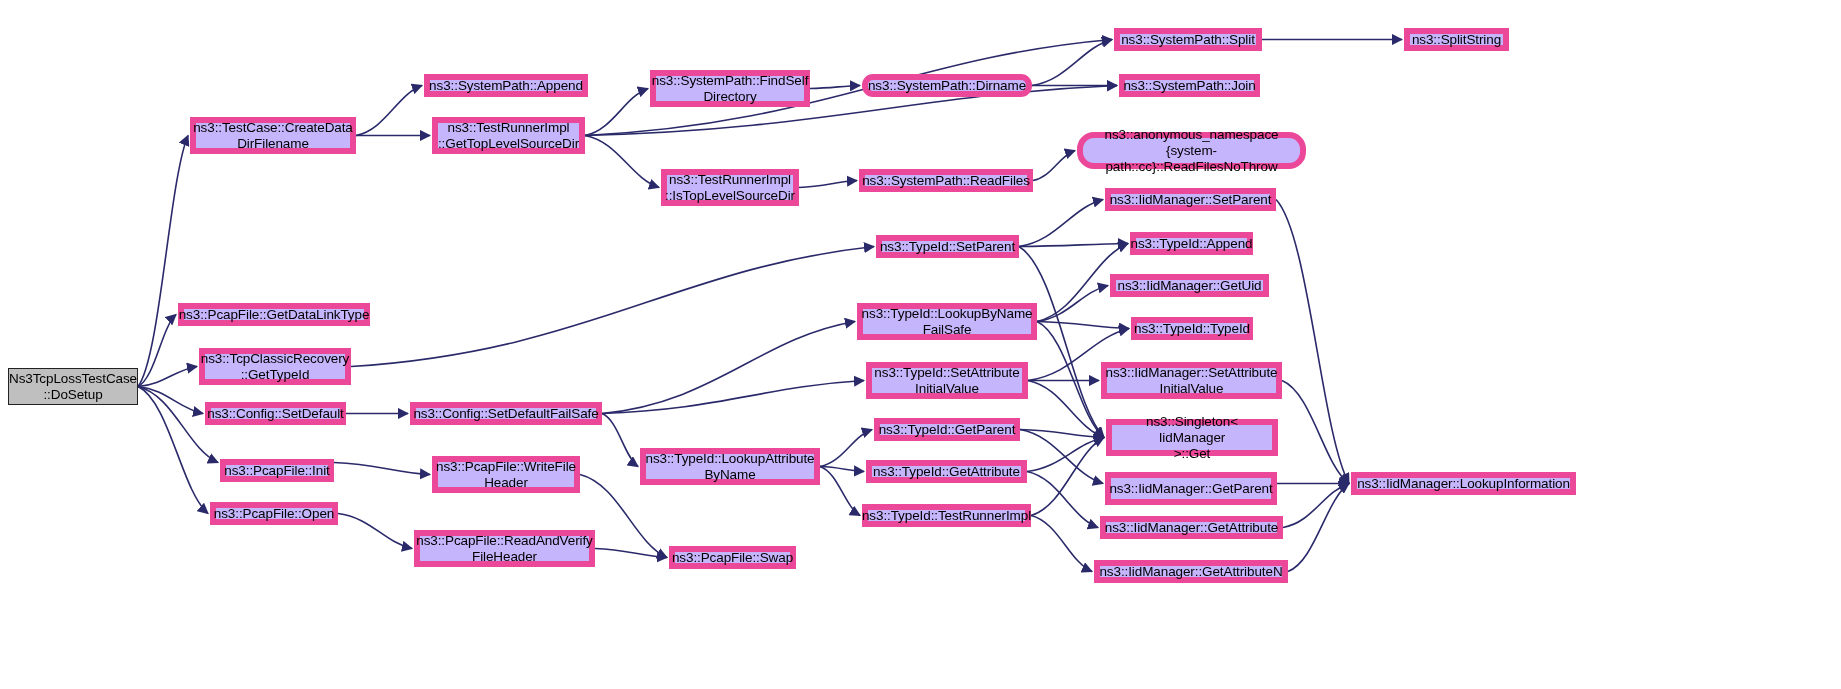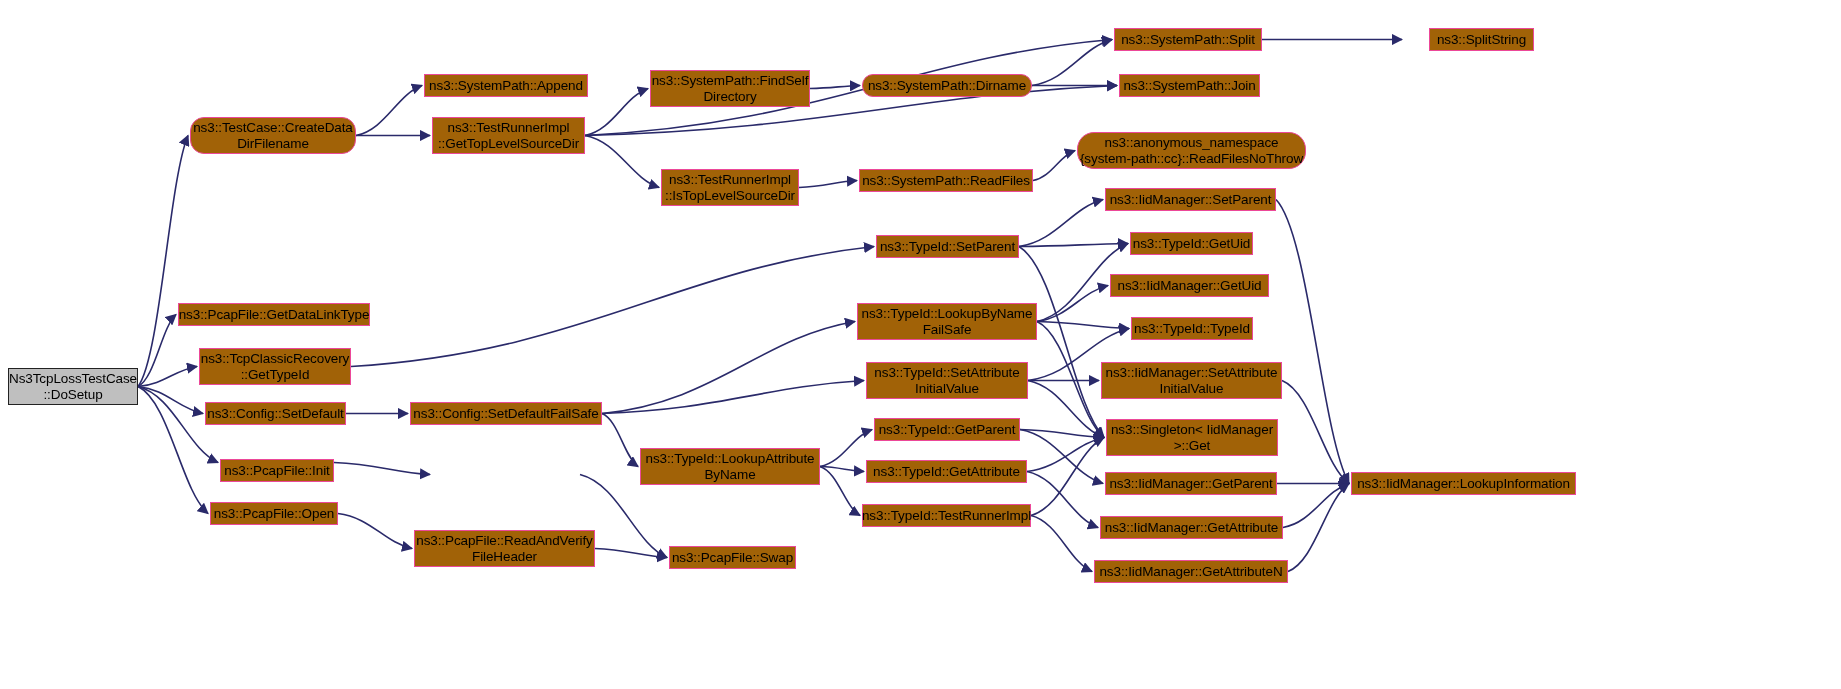--- a/index.html
+++ b/index.html
@@ -19,22 +19,22 @@
     position: absolute;
     left: 0;
     top: 0;
     width: 1841px;
     height: 689px;
     pointer-events: none;
   }
   .node {
     position: absolute;
     box-sizing: border-box;
-    border: 1px solid #ec4899;
-    background: #a16207;
+    border: 6px solid #ec4899;
+    background: #c4b5fd;
     color: #000000;
     font-size: 13.5px;
     line-height: 16px;
     display: flex;
     align-items: center;
     justify-content: center;
     text-align: center;
     white-space: pre-line;
     letter-spacing: -0.1px;
     z-index: 5;
@@ -103,61 +103,63 @@
         <path d="M 1031 515.5 C 1058.45 522.22, 1068.82 561.42, 1092 571.5" marker-end="url(#arrow)"></path>
         <path d="M 1276 199.5 C 1308.85 233.57999999999998, 1321.26 432.38, 1349 483.5" marker-end="url(#arrow)"></path>
         <path d="M 1277 483.5 C 1309.4 483.5, 1321.64 483.5, 1349 483.5" marker-end="url(#arrow)"></path>
         <path d="M 1283 527.5 C 1312.7 522.22, 1323.92 491.42, 1349 483.5" marker-end="url(#arrow)"></path>
         <path d="M 1288 571.5 C 1315.45 560.94, 1325.82 499.34000000000003, 1349 483.5" marker-end="url(#arrow)"></path>
         <path d="M 1282 380.5 C 1312.15 392.86, 1323.54 464.96, 1349 483.5" marker-end="url(#arrow)"></path>
       </g>
   </svg>
 <div class="node root" style="left: 8px; top: 368px; width: 130px; height: 37px;">Ns3TcpLossTestCase
 ::DoSetup</div>
-    <div class="node" style="left: 190px; top: 117px; width: 166px; height: 37px; border-radius: 14px;">ns3::TestCase::CreateData
+    <div class="node" style="left: 190px; top: 117px; width: 166px; height: 37px;">ns3::TestCase::CreateData
 DirFilename</div>
     <div class="node" style="left: 424px; top: 74px; width: 164px; height: 23px;">ns3::SystemPath::Append</div>
     <div class="node" style="left: 432px; top: 117px; width: 153px; height: 37px;">ns3::TestRunnerImpl
 ::GetTopLevelSourceDir</div>
     <div class="node" style="left: 650px; top: 70px; width: 160px; height: 37px;">ns3::SystemPath::FindSelf
 Directory</div>
     <div class="node" style="left: 661px; top: 169px; width: 138px; height: 37px;">ns3::TestRunnerImpl
 ::IsTopLevelSourceDir</div>
     <div class="node" style="left: 862px; top: 74px; width: 170px; height: 23px; border-radius: 11px;">ns3::SystemPath::Dirname</div>
     <div class="node" style="left: 859px; top: 169px; width: 174px; height: 23px;">ns3::SystemPath::ReadFiles</div>
     <div class="node" style="left: 1114px; top: 28px; width: 148px; height: 23px;">ns3::SystemPath::Split</div>
     <div class="node" style="left: 1119px; top: 74px; width: 141px; height: 23px;">ns3::SystemPath::Join</div>
     <div class="node" style="left: 1077px; top: 132px; width: 229px; height: 37px; border-radius: 17px;">ns3::anonymous_namespace
 {system-path::cc}::ReadFilesNoThrow</div>
-    <div class="node" style="left: 1404px; top: 28px; width: 105px; height: 23px; margin-left: 25px;">ns3::SplitString</div>
+    <div class="node" style="left: 1404px; top: 28px; width: 105px; height: 23px;">ns3::SplitString</div>
     <div class="node" style="left: 178px; top: 303px; width: 192px; height: 23px;">ns3::PcapFile::GetDataLinkType</div>
     <div class="node" style="left: 199px; top: 348px; width: 152px; height: 37px;">ns3::TcpClassicRecovery
 ::GetTypeId</div>
     <div class="node" style="left: 205px; top: 402px; width: 141px; height: 23px;">ns3::Config::SetDefault</div>
     <div class="node" style="left: 220px; top: 451px; width: 114px; height: 23px; margin-top: 8px;">ns3::PcapFile::Init</div>
     <div class="node" style="left: 210px; top: 502px; width: 128px; height: 23px;">ns3::PcapFile::Open</div>
     <div class="node" style="left: 410px; top: 402px; width: 192px; height: 23px;">ns3::Config::SetDefaultFailSafe</div>
+    <div class="node" style="left: 432px; top: 456px; width: 148px; height: 37px;">ns3::PcapFile::WriteFile
+Header</div>
     <div class="node" style="left: 414px; top: 530px; width: 181px; height: 37px;">ns3::PcapFile::ReadAndVerify
 FileHeader</div>
     <div class="node" style="left: 640px; top: 448px; width: 180px; height: 37px;">ns3::TypeId::LookupAttribute
 ByName</div>
     <div class="node" style="left: 669px; top: 546px; width: 127px; height: 23px;">ns3::PcapFile::Swap</div>
     <div class="node" style="left: 876px; top: 235px; width: 143px; height: 23px;">ns3::TypeId::SetParent</div>
     <div class="node" style="left: 857px; top: 303px; width: 180px; height: 37px;">ns3::TypeId::LookupByName
 FailSafe</div>
     <div class="node" style="left: 866px; top: 362px; width: 162px; height: 37px;">ns3::TypeId::SetAttribute
 InitialValue</div>
     <div class="node" style="left: 874px; top: 418px; width: 146px; height: 23px;">ns3::TypeId::GetParent</div>
     <div class="node" style="left: 866px; top: 460px; width: 161px; height: 23px;">ns3::TypeId::GetAttribute</div>
     <div class="node" style="left: 862px; top: 504px; width: 169px; height: 23px;">ns3::TypeId::TestRunnerImpl</div>
     <div class="node" style="left: 1105px; top: 188px; width: 171px; height: 23px;">ns3::IidManager::SetParent</div>
-    <div class="node" style="left: 1130px; top: 232px; width: 123px; height: 23px;">ns3::TypeId::GetUid</div>
+    <div class="node" style="left: 1130px; top: 232px; width: 123px; height: 23px;">ns3::TypeId::Append</div>
     <div class="node" style="left: 1110px; top: 274px; width: 159px; height: 23px;">ns3::IidManager::GetUid</div>
     <div class="node" style="left: 1131px; top: 317px; width: 122px; height: 23px;">ns3::TypeId::TypeId</div>
     <div class="node" style="left: 1101px; top: 362px; width: 181px; height: 37px;">ns3::IidManager::SetAttribute
 InitialValue</div>
     <div class="node" style="left: 1106px; top: 419px; width: 172px; height: 37px;">ns3::Singleton&lt; IidManager
 &gt;::Get</div>
-    <div class="node" style="left: 1105px; top: 472px; width: 172px; height: 23px;">ns3::IidManager::GetParent</div>
+    <div class="node" style="left: 1105px; top: 472px; width: 172px; height: 33px;">ns3::IidManager::GetParent</div>
     <div class="node" style="left: 1100px; top: 516px; width: 183px; height: 23px;">ns3::IidManager::GetAttribute</div>
     <div class="node" style="left: 1094px; top: 560px; width: 194px; height: 23px;">ns3::IidManager::GetAttributeN</div>
     <div class="node" style="left: 1351px; top: 472px; width: 225px; height: 23px;">ns3::IidManager::LookupInformation</div>
   </div>
 
 </body></html>

